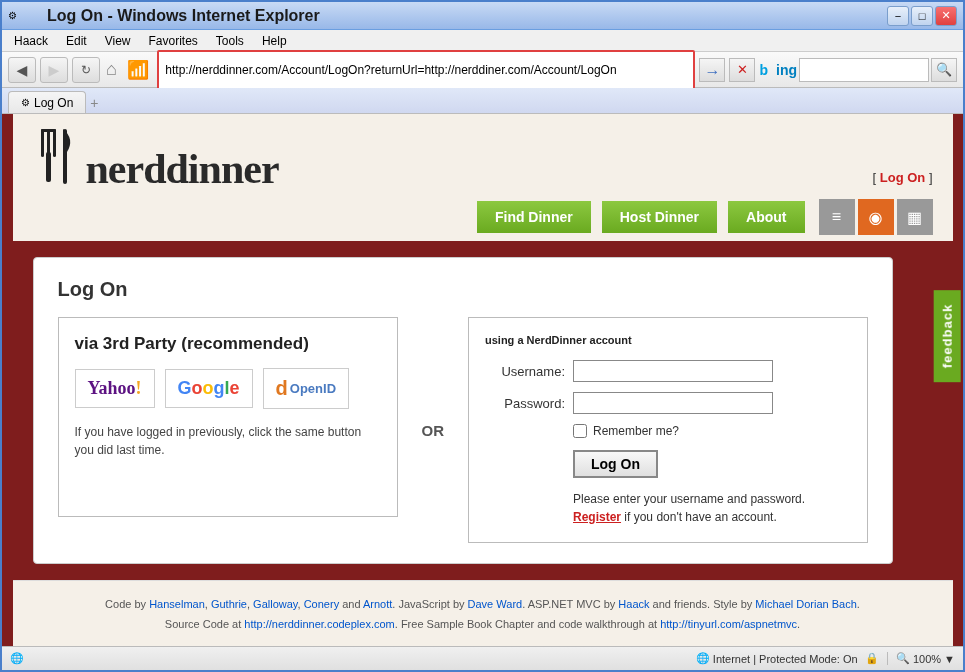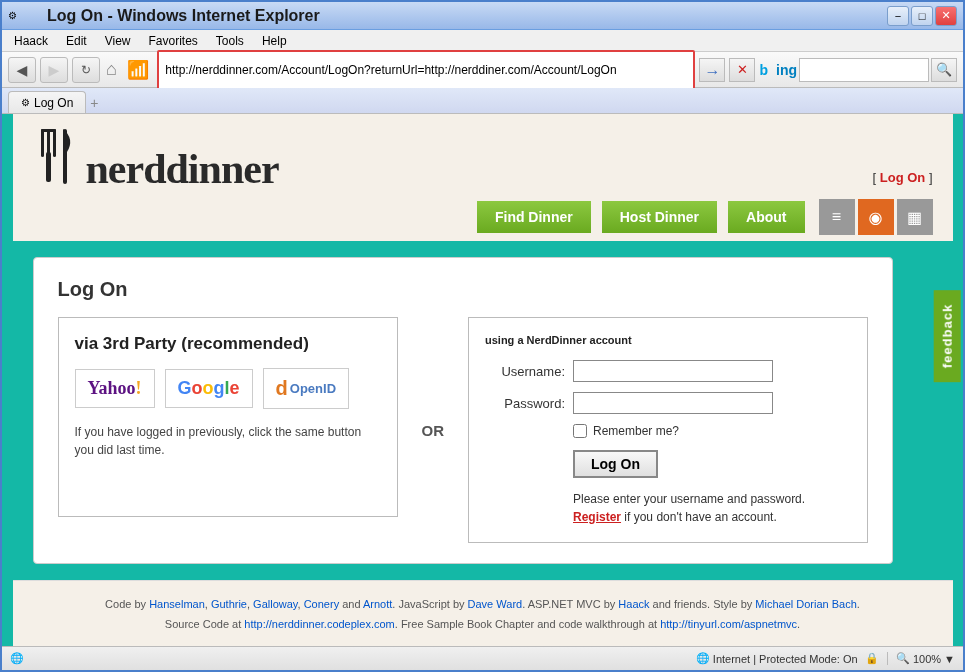--- a/index.html
+++ b/index.html
@@ -94,21 +94,21 @@
     .browser-tab {
       height: 22px; padding: 0 12px; background: linear-gradient(to bottom, #f5f5f5, #e8e8e8);
       border: 1px solid #bbb; border-bottom: none; border-radius: 4px 4px 0 0;
       display: flex; align-items: center; gap: 4px; font-size: 12px; cursor: pointer;
     }
     .tab-favicon { font-size: 10px; }
     .new-tab-btn { width: 18px; height: 18px; margin-left: 4px; font-size: 14px; color: #888; cursor: pointer; }
 
     
     .page-content {
-      flex: 1; background: #14b8a6; overflow-y: auto; position: relative;
+      flex: 1; background: #7f1d1d; overflow-y: auto; position: relative;
     }
 
     
     .status-bar {
       background: linear-gradient(to bottom, #f0f0f0, #e0e0e0);
       height: 24px; border-top: 1px solid #bbb;
       display: flex; align-items: center; padding: 0 8px; gap: 8px;
       font-size: 11px; color: #333; flex-shrink: 0;
     }
     .status-zone { margin-left: auto; display: flex; align-items: center; gap: 8px; }

